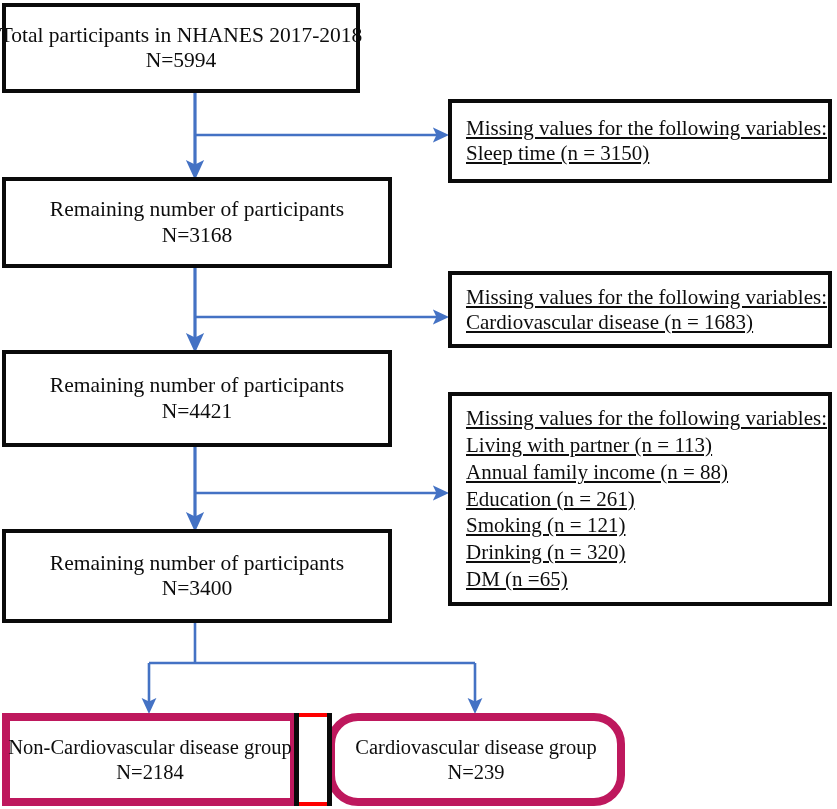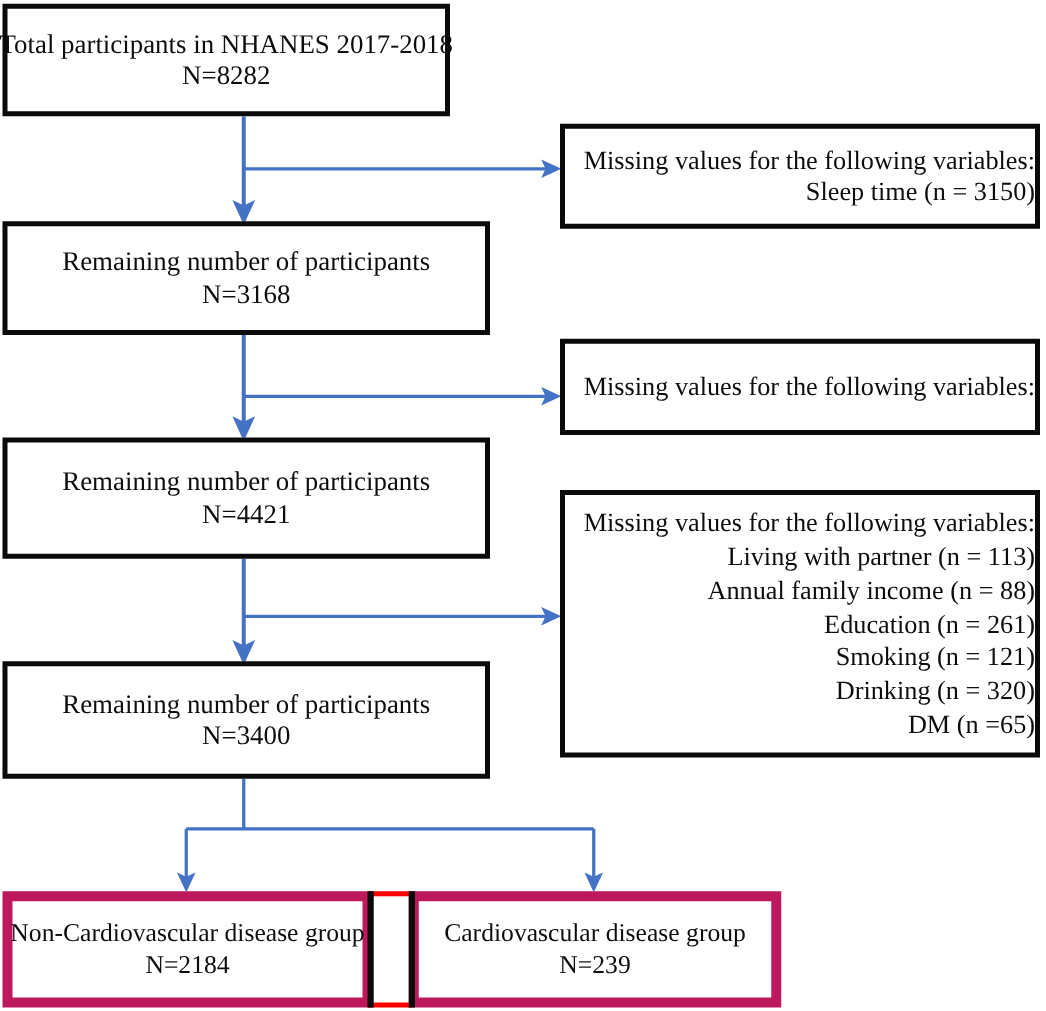--- a/index.html
+++ b/index.html
@@ -28,42 +28,43 @@
     border: 4px solid #0a0a0a;
   }
   .node-red {
     border: 8px solid #be185d;
   }
   .center-node {
     align-items: center;
     text-align: center;
   }
   .left-node {
-    align-items: flex-end;
+    align-items: flex-start;
     text-align: left;
     padding-left: 14px;
+    text-decoration: underline;
   }
   .node .line {
     display: block;
     white-space: pre;
     line-height: 1.18;
   }
   
   #box-total        { left: 2px;  top: 3px;   width: 358px; height: 90px;  font-size: 21.5px; }
   #box-remaining-1  { left: 2px;  top: 177px; width: 390px; height: 91px;  font-size: 21.5px; }
   #box-remaining-2  { left: 2px;  top: 350px; width: 390px; height: 97px;  font-size: 21.5px; }
   #box-remaining-3  { left: 2px;  top: 529px; width: 390px; height: 94px;  font-size: 21.5px; }
   
   #box-exclusion-1  { left: 448px; top: 99px;  width: 384px; height: 84px;  font-size: 21px; }
   #box-exclusion-2  { left: 448px; top: 271px; width: 384px; height: 77px;  font-size: 21px; }
   #box-exclusion-3  { left: 448px; top: 392px; width: 384px; height: 214px; font-size: 21px; }
   #box-exclusion-3 .line { line-height: 1.275; }
   
   #box-group-noncvd { left: 2px;   top: 713px; width: 296px; height: 93px; font-size: 20.5px; }
-  #box-group-cvd    { left: 327px; top: 713px; width: 298px; height: 93px; font-size: 20.5px; }
+  #box-group-cvd    { left: 327px; top: 713px; width: 298px; height: 93px; font-size: 20.5px; border-radius: 31px; }
   
   .sep-bar {
     position: absolute;
     width: 5px;
     background: #0a0a0a;
     top: 713px;
     height: 93px;
   }
   #sep-bar-left  { left: 294px; }
   #sep-bar-right { left: 327px; }
@@ -115,21 +116,21 @@
 
     <path d="M149,663 L475,663" stroke="#4472C4" stroke-width="2.6" fill="none"></path>
 
     <path d="M149,663 L149,706" stroke="#4472C4" stroke-width="2.6" fill="none" marker-end="url(#arrowhead)"></path>
 
     <path d="M475,663 L475,706" stroke="#4472C4" stroke-width="2.6" fill="none" marker-end="url(#arrowhead)"></path>
   </svg>
 
   <div class="node node-black center-node" id="box-total">
     <span class="line">Total participants in NHANES 2017-2018</span>
-    <span class="line">N=8282</span>
+    <span class="line">N=5994</span>
   </div>
 
   <div class="node node-black center-node" id="box-remaining-1">
     <span class="line">Remaining number of participants</span>
     <span class="line">N=3168</span>
   </div>
 
   <div class="node node-black center-node" id="box-remaining-2">
     <span class="line">Remaining number of participants</span>
     <span class="line">N=4421</span>
@@ -140,20 +141,21 @@
     <span class="line">N=3400</span>
   </div>
 
   <div class="node node-black left-node" id="box-exclusion-1">
     <span class="line">Missing values for the following variables:</span>
     <span class="line">Sleep time (n = 3150)</span>
   </div>
 
   <div class="node node-black left-node" id="box-exclusion-2">
     <span class="line">Missing values for the following variables:</span>
+    <span class="line">Cardiovascular disease (n = 1683)</span>
   </div>
 
   <div class="node node-black left-node" id="box-exclusion-3">
     <span class="line">Missing values for the following variables:</span>
     <span class="line">Living with partner (n = 113)</span>
     <span class="line">Annual family income (n = 88)</span>
     <span class="line">Education (n = 261)</span>
     <span class="line">Smoking (n = 121)</span>
     <span class="line">Drinking (n = 320)</span>
     <span class="line">DM (n =65)</span>

